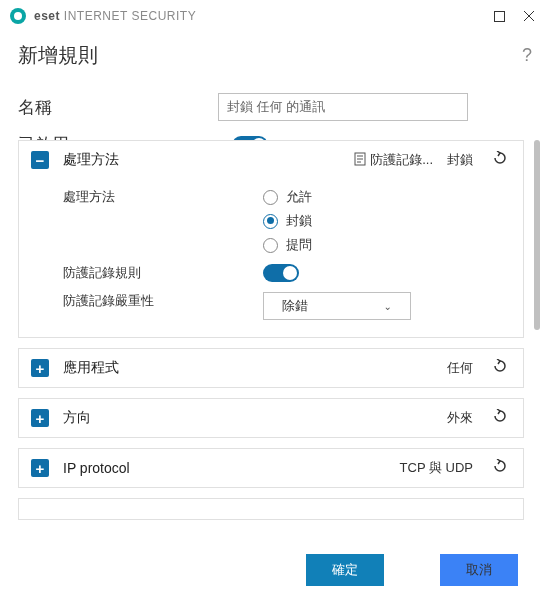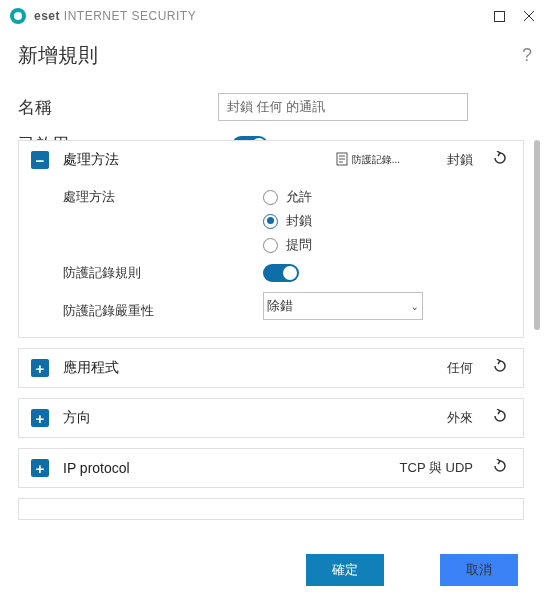--- a/index.html
+++ b/index.html
@@ -26,32 +26,32 @@
   .toggle.off::after { left: 2px; }
   .scroll-area { position: absolute; top: 140px; left: 18px; right: 10px; bottom: 70px; overflow: hidden; }
   .scroll-inner { padding-right: 16px; }
   .scrollbar-track { position: absolute; right: 0; top: 0; width: 6px; height: 100%; }
   .scrollbar-thumb { position: absolute; right: 0; top: 0; width: 6px; height: 190px; background: #c0c0c0; border-radius: 3px; }
   .section { border: 1px solid #e0e0e0; margin-bottom: 10px; background: #fff; }
   .section-head { display: flex; align-items: center; padding: 10px 12px; cursor: pointer; }
   .sec-icon { width: 18px; height: 18px; background: #0f6ea8; display: flex; align-items: center; justify-content: center; color: #fff; font-size: 15px; font-weight: 700; margin-right: 14px; flex-shrink: 0; border-radius: 2px; line-height: 1; }
   .section-head .title { font-size: 14px; color: #222; flex: 1; }
   .section-head .summary { font-size: 13px; color: #333; margin-right: 18px; }
-  .section-head .log-link { font-size: 10px; color: #333; display: flex; align-items: center; margin-right: 47px; }
+  .section-head .log-link { font-size: 13px; color: #333; display: flex; align-items: center; margin-right: 14px; }
   .log-link .doc-icon { margin-right: 4px; }
   .undo-icon { width: 20px; cursor: pointer; }
   .section-body { padding: 4px 12px 12px 44px; }
-  .body-row { display: flex; align-items: flex-end; padding: 5px 0; font-size: 13px; color: #333; }
+  .body-row { display: flex; align-items: flex-start; padding: 5px 0; font-size: 13px; color: #333; }
   .body-row .bl { width: 200px; }
   .radio-group { display: flex; flex-direction: column; gap: 6px; }
   .radio-opt { display: flex; align-items: center; gap: 8px; cursor: pointer; }
   .radio { width: 15px; height: 15px; border: 1.5px solid #888; border-radius: 50%; position: relative; }
   .radio.checked { border-color: #0f6ea8; }
   .radio.checked::after { content: ""; position: absolute; width: 7px; height: 7px; background: #0f6ea8; border-radius: 50%; top: 2.5px; left: 2.5px; }
-  .select { height: 28px; border: 1px solid #c0c0c0; width: 160px; padding: 0 3px; font-size: 13px; display: flex; align-items: center; justify-content: space-between; cursor: pointer; }
+  .select { height: 28px; border: 1px solid #c0c0c0; width: 148px; padding: 0 18px; font-size: 13px; display: flex; align-items: center; justify-content: space-between; cursor: pointer; }
   .chev { font-size: 10px; color: #555; }
   .footer { position: absolute; bottom: 0; left: 8px; right: 0; height: 60px; display: flex; align-items: center; justify-content: flex-end; gap: 12px; padding: 0 32px; }
   .btn { min-width: 78px; height: 32px; display: flex; align-items: center; justify-content: center; font-size: 13px; cursor: pointer; }
   .btn.primary { background: #1180b8; color: #fff; }
   .btn.secondary { background: #3b82f6; color: #333; margin-left: 44px; }
 </style>
 </head>
 <body>
 
 <div class="titlebar">

